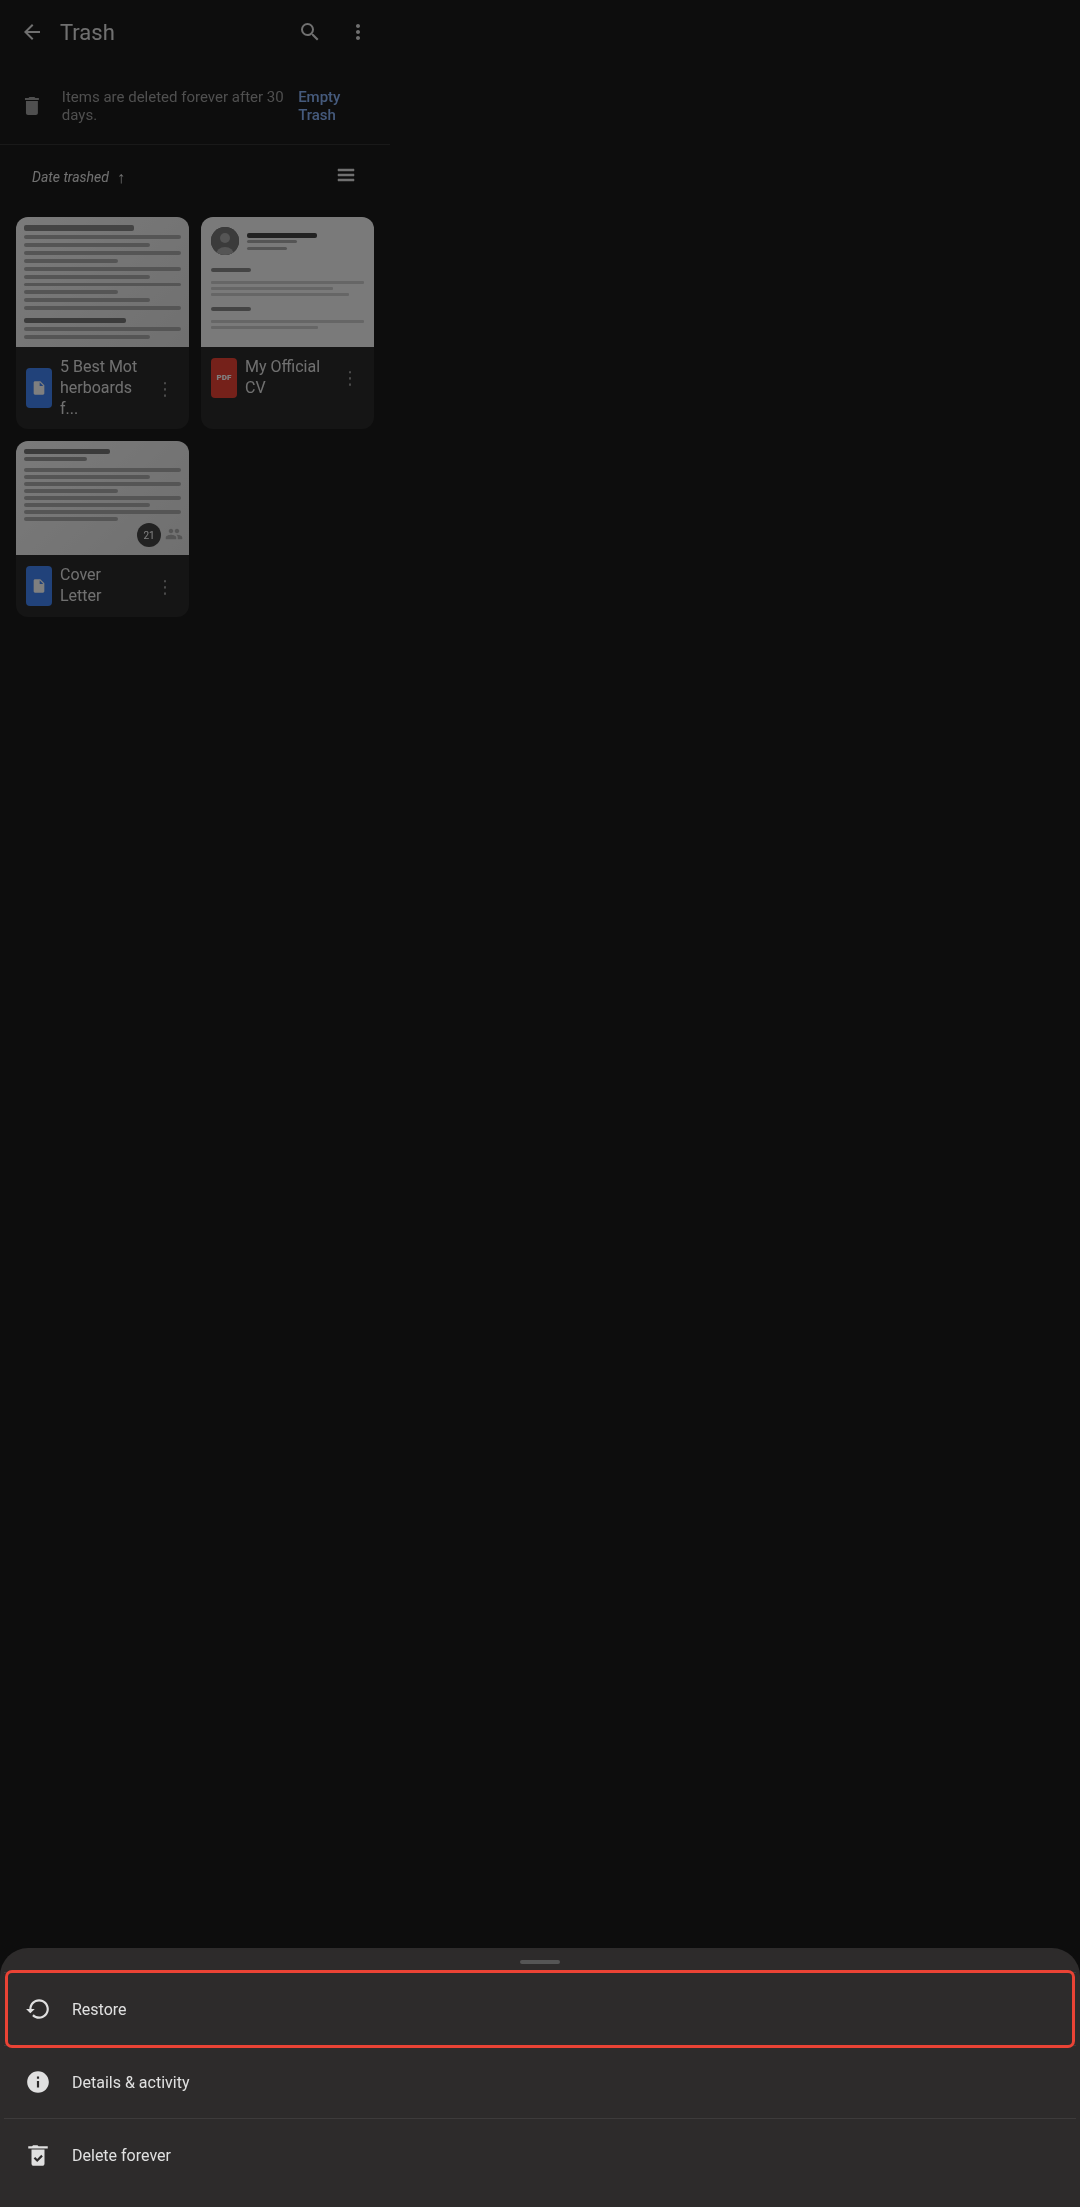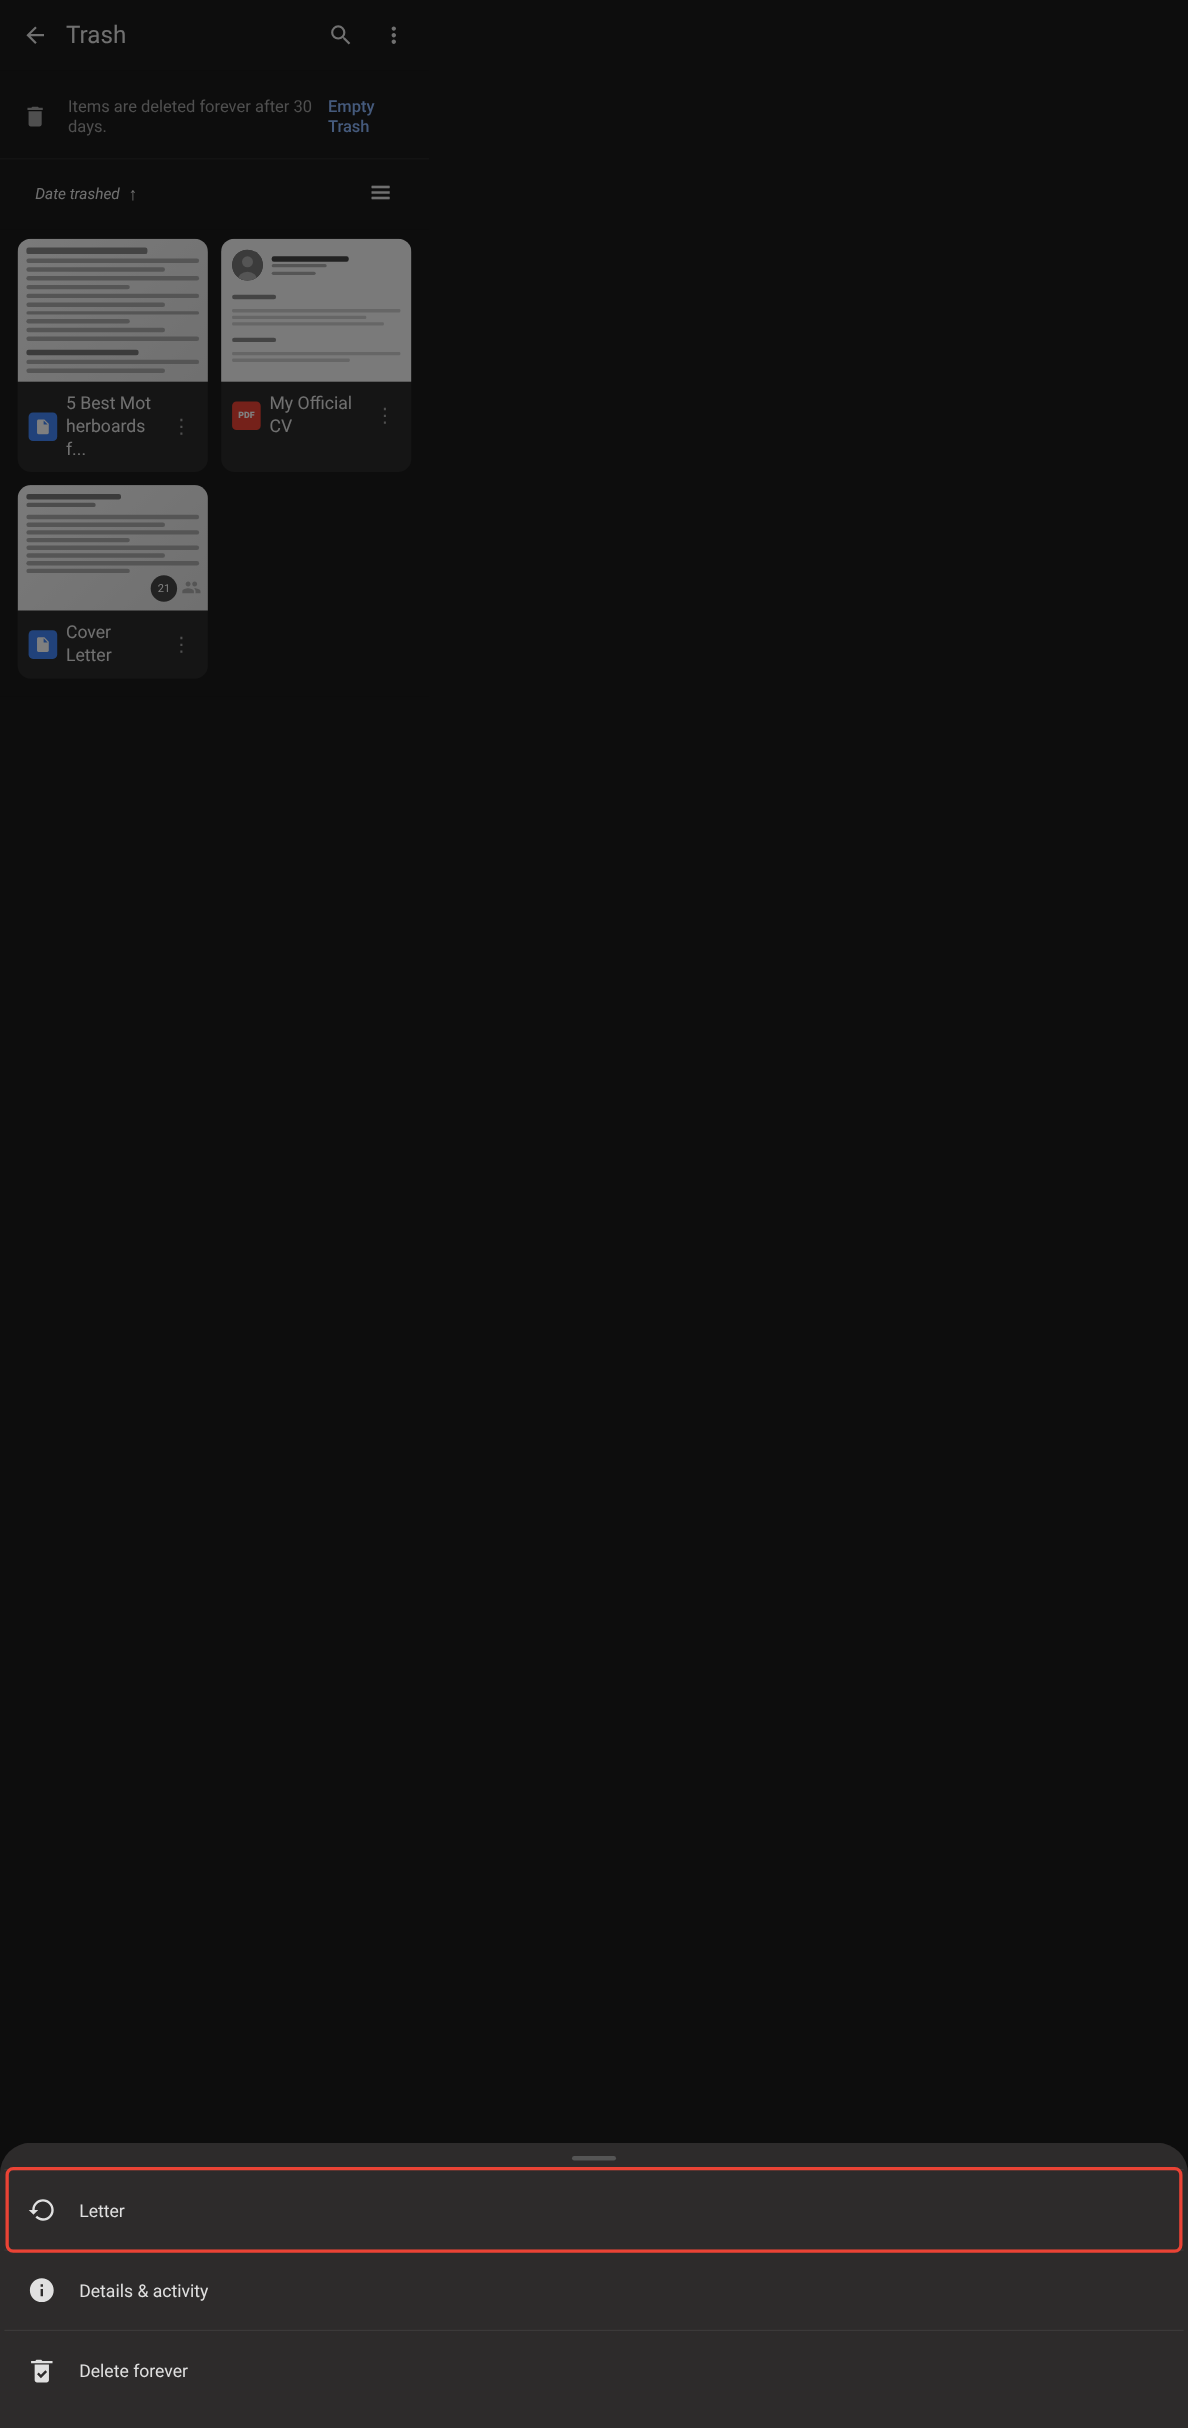--- a/index.html
+++ b/index.html
@@ -228,21 +228,21 @@
     .file-info {
       display: flex;
       align-items: center;
       padding: 10px 10px;
       gap: 8px;
       position: relative;
     }
 
     .file-type-icon {
       width: 26px;
-      height: 26px;
+      height: 40px;
       border-radius: 4px;
       display: flex;
       align-items: center;
       justify-content: center;
       font-size: 9px;
       font-weight: 700;
       flex-shrink: 0;
     }
 
     .doc-icon {
@@ -564,21 +564,21 @@
 
 
   <div class="bs-divider"></div>
 
   <div class="bs-menu-item highlighted">
     <div class="bs-menu-icon">
       <svg width="26" height="26" viewBox="0 0 24 24">
         <path d="M13 3C8.03 3 4 7.03 4 12H1l3.89 3.89.07.14L9 12H6c0-3.87 3.13-7 7-7s7 3.13 7 7-3.13 7-7 7c-1.93 0-3.68-.79-4.94-2.06l-1.42 1.42C8.27 19.99 10.51 21 13 21c4.97 0 9-4.03 9-9s-4.03-9-9-9z" fill="#e0e0e0"></path>
       </svg>
     </div>
-    <span class="bs-menu-label">Letter</span>
+    <span class="bs-menu-label">Restore</span>
   </div>
 
   <div class="bs-divider"></div>
 
   <div class="bs-menu-item">
     <div class="bs-menu-icon">
       <svg width="26" height="26" viewBox="0 0 24 24">
         <path d="M12 2C6.48 2 2 6.48 2 12s4.48 10 10 10 10-4.48 10-10S17.52 2 12 2zm1 15h-2v-6h2v6zm0-8h-2V7h2v2z" fill="#e0e0e0"></path>
       </svg>
     </div>

